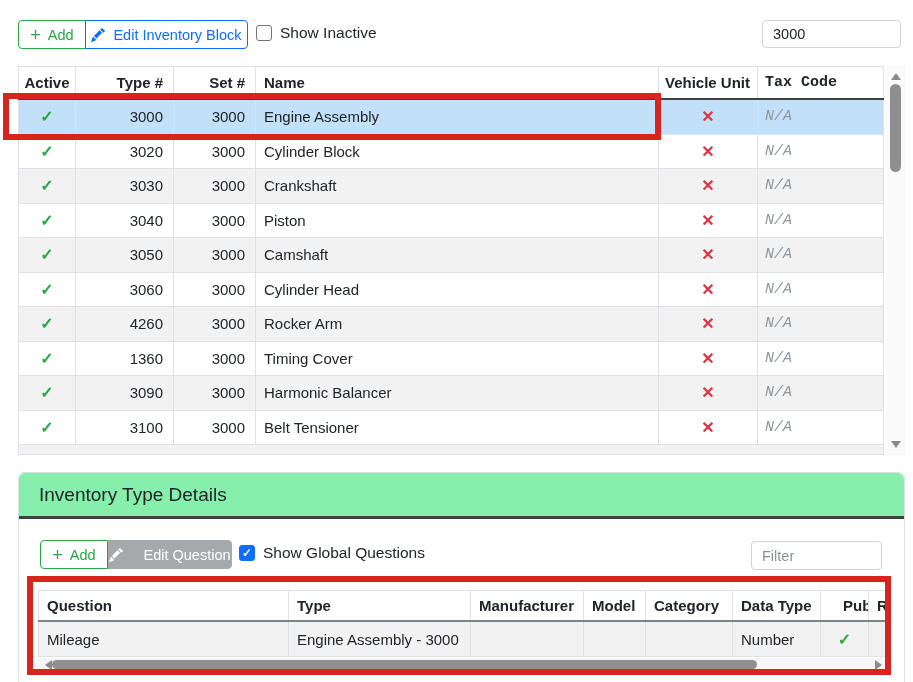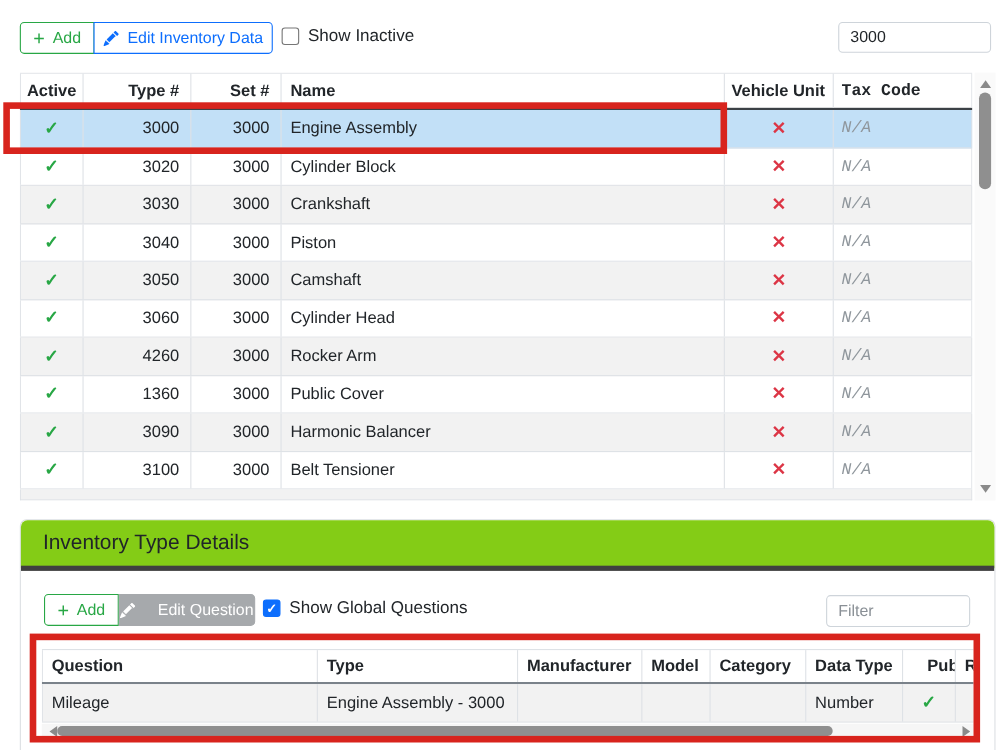--- a/index.html
+++ b/index.html
@@ -55,21 +55,21 @@
   
   #v-scrollbar{position:absolute;left:886px;top:66px;width:19px;height:389px;background:#fafafa;}
   .tri{position:absolute;left:50%;transform:translateX(-50%);width:0;height:0;cursor:pointer;}
   .tri.up{top:7px;border-left:5px solid transparent;border-right:5px solid transparent;border-bottom:7px solid #8a8a8a;}
   .tri.down{bottom:7px;border-left:5px solid transparent;border-right:5px solid transparent;border-top:7px solid #8a8a8a;}
   #v-thumb{position:absolute;left:4px;top:18px;width:11px;height:88px;background:#8f8f8f;border-radius:6px;cursor:pointer;}
 
   
   #details-card{position:absolute;left:18px;top:472px;width:887px;height:230px;background:#fff;
                 border:1px solid #dcdfe3;border-radius:6px;}
-  #card-header{height:46px;background:#84cc16;border-bottom:5px solid #404040;border-radius:6px 6px 0 0;
+  #card-header{height:46px;background:#86efac;border-bottom:3px solid #404040;border-radius:6px 6px 0 0;
                display:flex;align-items:center;padding-left:20px;}
   #card-title{font-size:19px;font-weight:500;color:#212529;}
   #btn-add-q{left:21px;top:67px;width:68px;border-color:var(--green);color:var(--green);border-radius:4px 0 0 4px;}
   #btn-edit-q{left:89px;top:67px;width:124px;border-color:var(--gray-btn);background:var(--gray-btn);
               color:#fff;border-radius:0 4px 4px 0;}
   #cb-show-global{left:220px;top:72px;background:var(--blue);border-color:var(--blue);
                   display:flex;align-items:center;justify-content:center;}
   #cb-show-global .tick{color:#fff;font-size:12px;font-weight:bold;line-height:1;}
   #lbl-show-global{left:244px;top:71px;}
 
@@ -108,21 +108,21 @@
   <button class="btn" id="btn-add-top">
     <span class="plus">+</span>
     <span>Add</span>
   </button>
   <button class="btn" id="btn-edit-type">
     <span style="display:inline-flex;">
       <svg width="14" height="14" viewBox="0 0 16 16" fill="currentColor" style="margin-right:0;">
           <path d="M12.854.146a.5.5 0 0 0-.707 0L10.5 1.793 14.207 5.5l1.647-1.646a.5.5 0 0 0 0-.708l-3-3zm.646 6.061L9.793 2.5 3.293 9H3.5a.5.5 0 0 1 .5.5v.5h.5a.5.5 0 0 1 .5.5v.5h.5a.5.5 0 0 1 .5.5v.5h.207l6.5-6.5zm-7.468 7.468A.5.5 0 0 1 6 13.5V13h-.5a.5.5 0 0 1-.5-.5V12h-.5a.5.5 0 0 1-.5-.5V11h-.5a.5.5 0 0 1-.5-.5V10h-.5a.5.5 0 0 1-.175-.032l-.179.178a.5.5 0 0 0-.11.168l-2 5a.5.5 0 0 0 .65.65l5-2a.5.5 0 0 0 .168-.11l.178-.178z"></path>
         </svg>
     </span>
-    <span style="margin-left:8px;">Edit Inventory Data</span>
+    <span style="margin-left:8px;">Edit Inventory Block</span>
   </button>
   <div class="checkbox" id="cb-show-inactive"></div>
   <div class="cb-label" id="lbl-show-inactive">Show Inactive</div>
   <input class="text-input" id="input-type-filter" value="3000" style="">
 
   <div id="inv-table">
     <div class="inv-header">
         <div class="cell ic0 h" style="justify-content: center;">Active</div>
         <div class="cell ic1 h">Type #</div>
         <div class="cell ic2 h">Set #</div>
@@ -228,21 +228,21 @@
           <div class="cell ic5">
             <div class="na">N/A</div>
           </div>
         </div>
         <div class="inv-row">
           <div class="cell ic0">
             <div class="check">✓</div>
           </div>
           <div class="cell ic1">1360</div>
           <div class="cell ic2">3000</div>
-          <div class="cell ic3">Public Cover</div>
+          <div class="cell ic3">Timing Cover</div>
           <div class="cell ic4 b">
             <div class="cross">✕</div>
           </div>
           <div class="cell ic5">
             <div class="na">N/A</div>
           </div>
         </div>
         <div class="inv-row stripe">
           <div class="cell ic0">
             <div class="check">✓</div>

